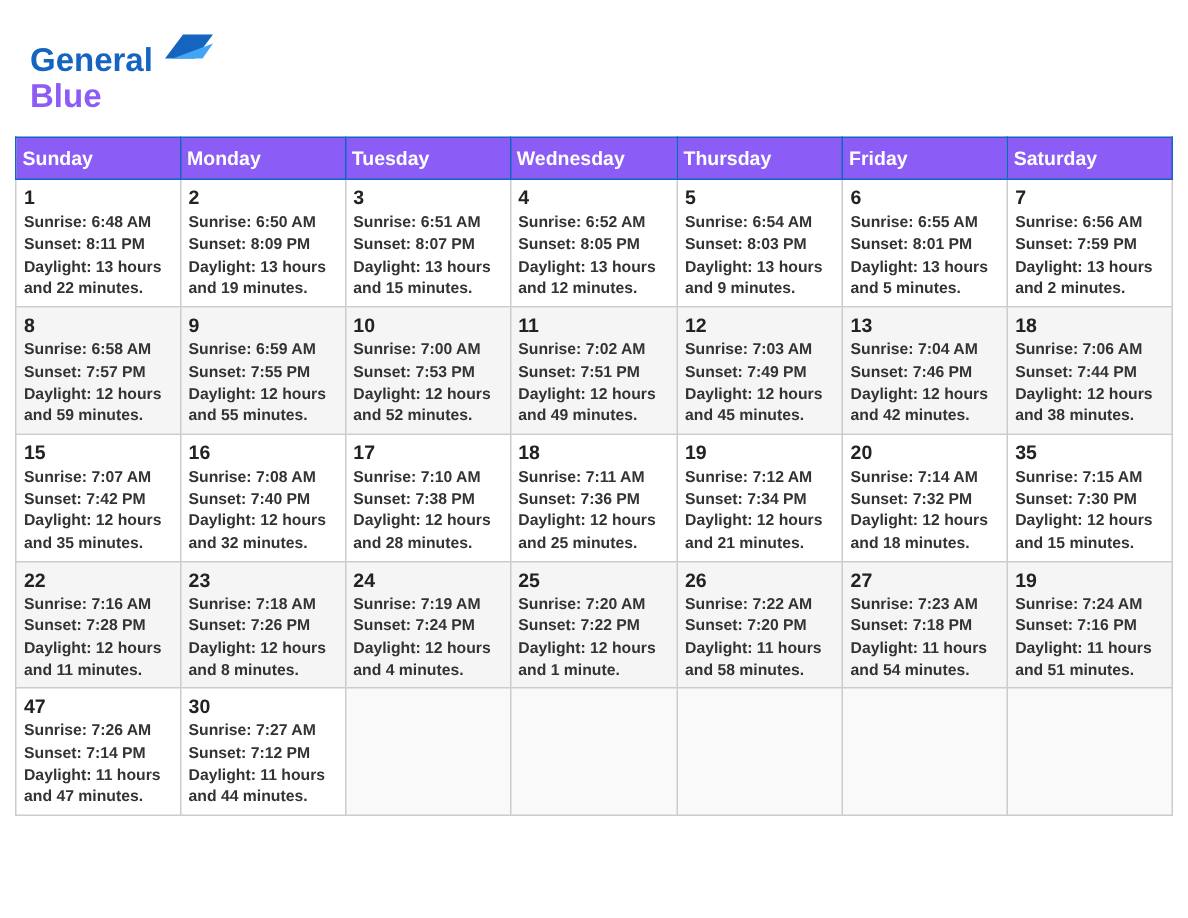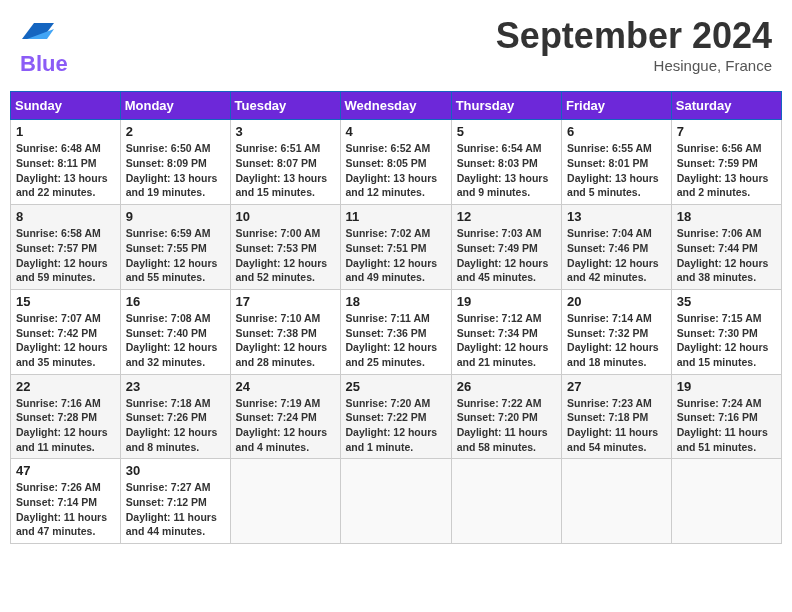--- a/index.html
+++ b/index.html
@@ -42,21 +42,21 @@
     .location {
       font-size: 15px;
       color: #555;
     }
     .calendar {
       width: 100%;
       border-collapse: collapse;
       font-size: 11px;
     }
     .calendar thead tr th {
-      background-color: #6d28d9;
+      background-color: #8b5cf6;
       color: #fff;
       padding: 6px 4px;
       text-align: left;
       font-size: 13px;
       font-weight: bold;
       border: 1px solid #1565c0;
     }
     .calendar tbody tr td {
       border: 1px solid #ccc;
       padding: 4px 5px;
@@ -85,33 +85,30 @@
       background: #f9f9f9 !important;
     }
   </style>
 </head>
 <body>
 
 <div class="header">
   <div class="logo">
     <div>
       <div class="logo-text">
+        <span>General</span>
         <svg class="logo-icon" viewBox="0 0 32 20">
           <polygon points="0,18 20,18 32,2 12,2" fill="#1565c0"></polygon>
           <polygon points="5,18 25,18 32,8" fill="#42a5f5"></polygon>
         </svg>
       </div>
       <div class="logo-text">
         <span style="color:#8b5cf6;">Blue</span>
       </div>
     </div>
-  </div>
-  <div class="title-block">
-    <div class="month-title">September 2024</div>
-    <div class="location">Hesingue, France</div>
   </div>
 </div>
 
 <table class="calendar">
   <thead>
     <tr>
       <th>Sunday</th>
       <th>Monday</th>
       <th>Tuesday</th>
       <th>Wednesday</th>

